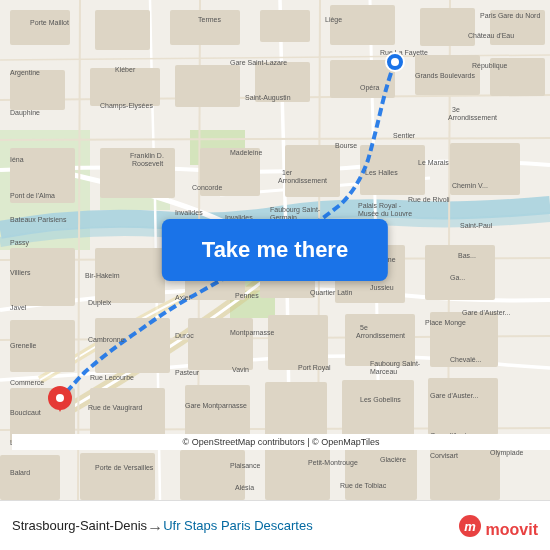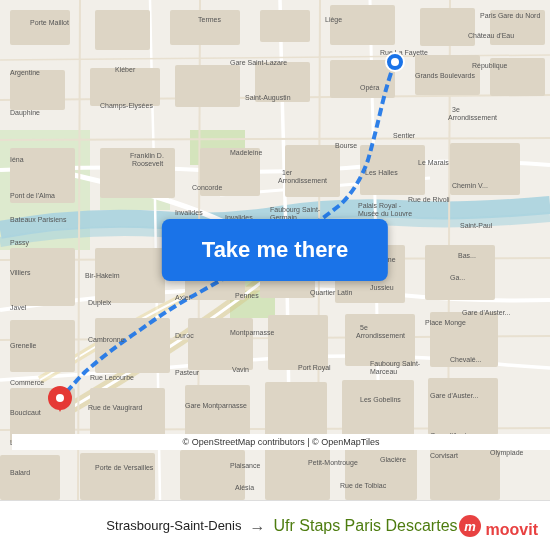--- a/index.html
+++ b/index.html
@@ -64,36 +64,34 @@
       display: flex;
       align-items: center;
       justify-content: space-between;
       padding: 0 12px;
       border-top: 1px solid #ddd;
       flex-shrink: 0;
     }
     #route-info {
       display: flex;
       align-items: center;
-      gap: 8px;
       flex: 1;
-      justify-content: flex-end;
     }
     #origin-text {
       font-size: 13px;
       color: #222;
       font-weight: 500;
     }
     #arrow-icon {
       font-size: 16px;
       color: #555;
     }
     #dest-text {
-      font-size: 16px;
-      color: #4d7c0f;
+      font-size: 13px;
+      color: #0369a1;
       font-weight: 500;
     }
     #moovit-logo {
       display: flex;
       align-items: center;
       gap: 4px;
       font-size: 14px;
       font-weight: bold;
       color: #e84141;
     }

